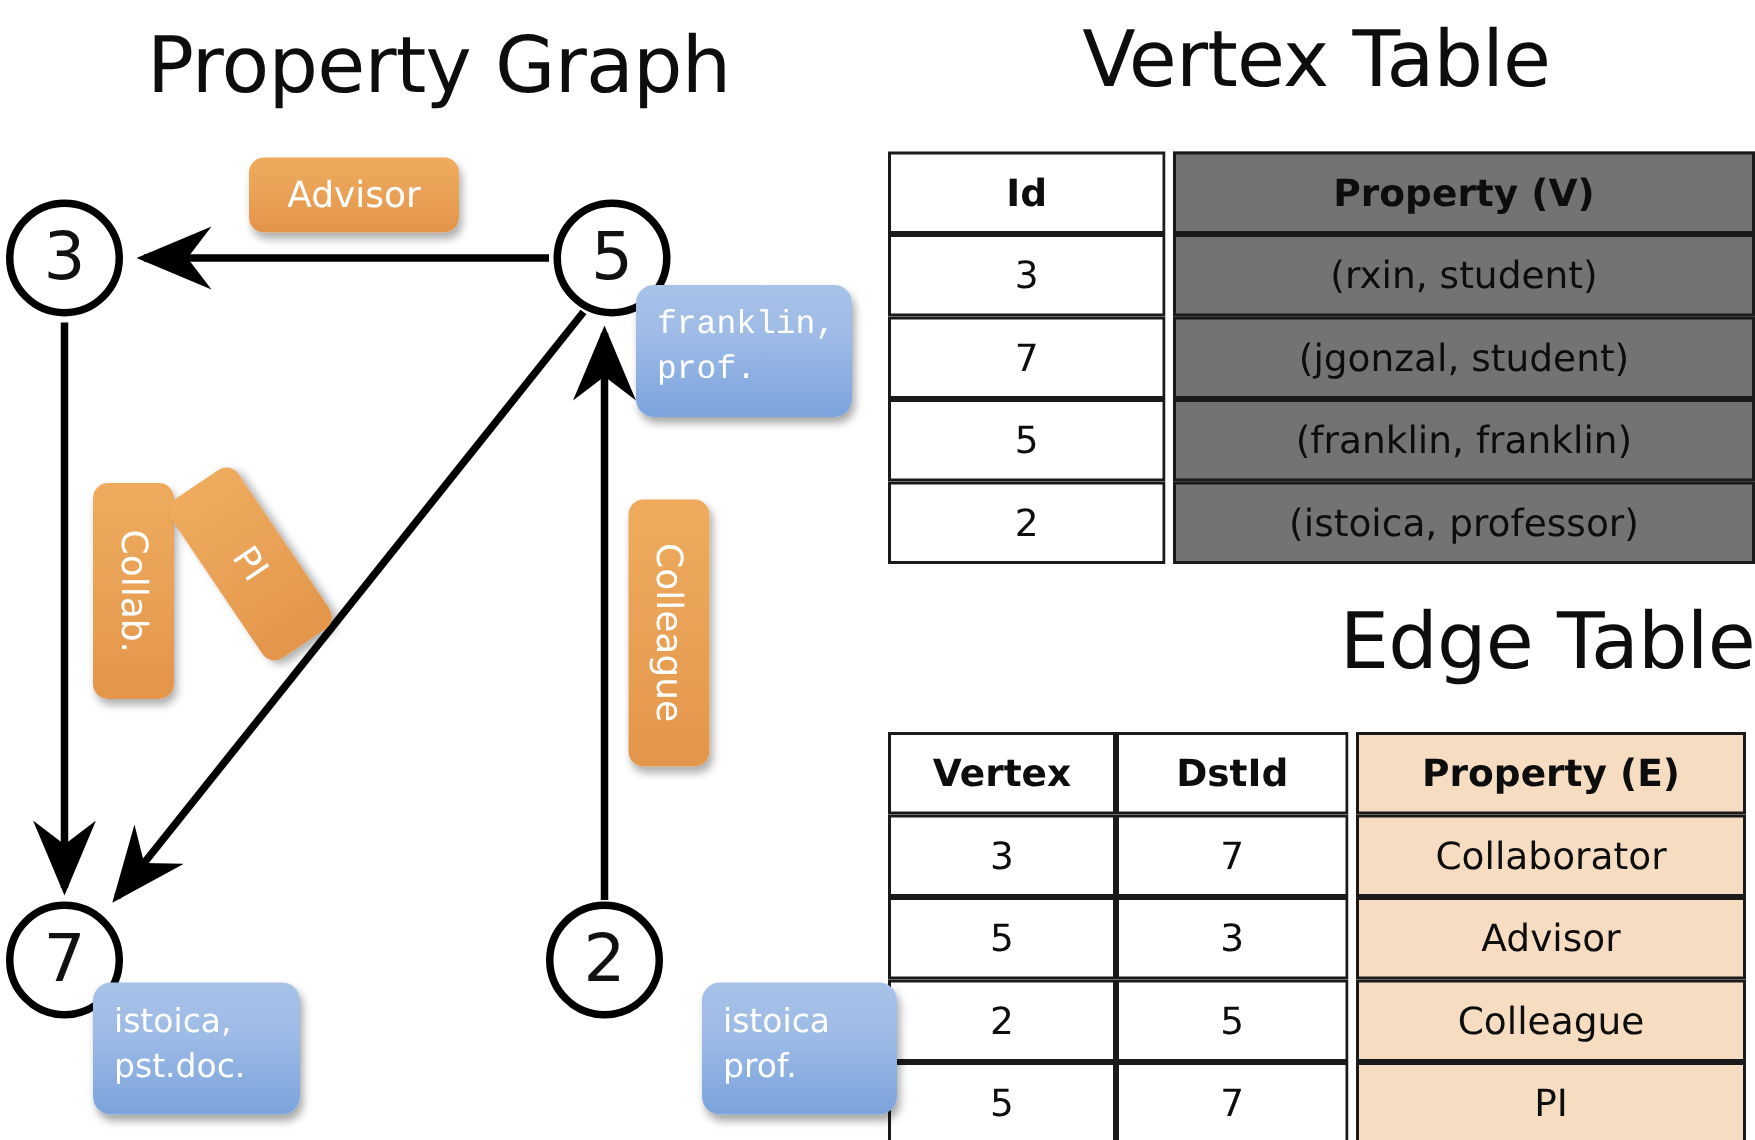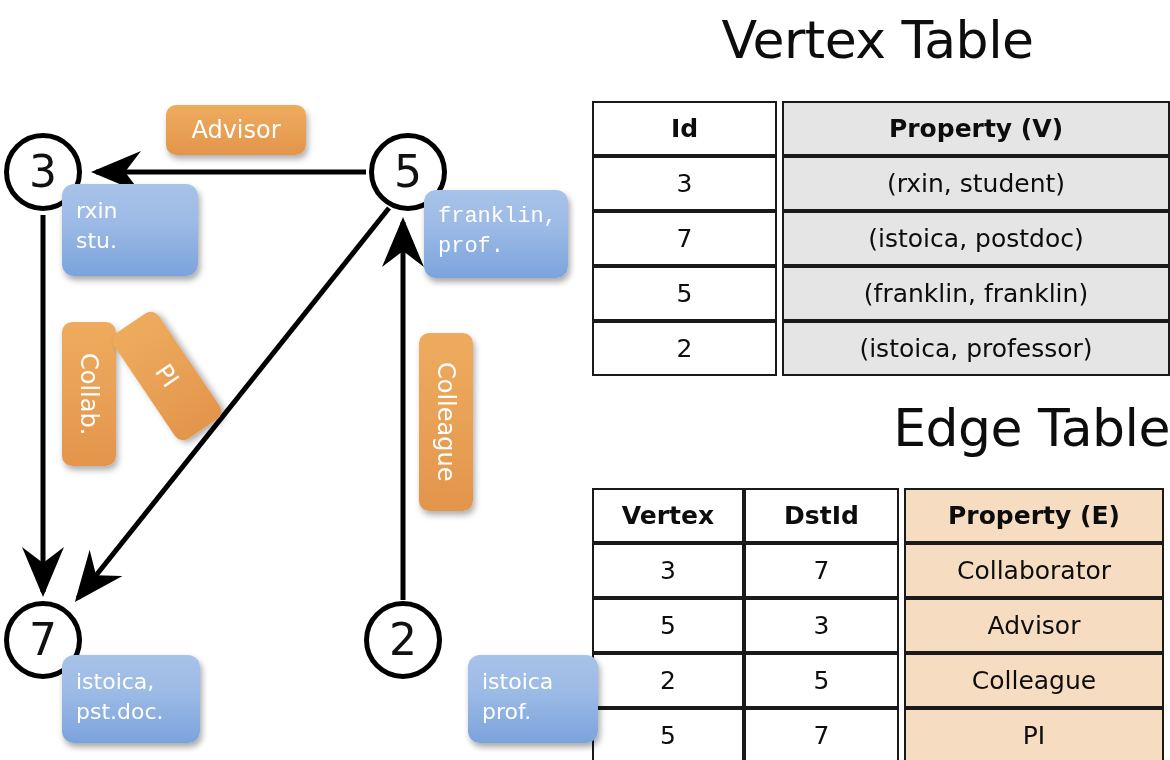--- a/index.html
+++ b/index.html
@@ -138,33 +138,34 @@
     font-size: 25px;
     color: #0d0d0d;
     box-sizing: border-box;
   }
   .tbl th { font-weight: 700; }
   .gapcell { border: none !important; width: 5px; background: #fff; }
 
   #vertex-table { left: 592px; top: 101px; }
   #vertex-table td, #vertex-table th { height: 55px; }
   #vertex-table .c-id   { width: 185px; background: #ffffff; text-align: center; }
-  #vertex-table .c-prop { width: 388px; background: #e5e5e5; }
+  #vertex-table .c-prop { width: 388px; background: #737373; }
 
   #edge-table { left: 592px; top: 488px; }
   #edge-table td, #edge-table th { height: 55px; }
   #edge-table .c-src  { width: 152px; background: #ffffff; }
   #edge-table .c-dst  { width: 155px; background: #ffffff; }
   #edge-table .c-prop { width: 260px; background: #f6ddc2; }
 </style>
 </head>
 <body>
 
 <div id="graph-panel">
 
+  <div class="title" id="title-property-graph">Property Graph</div>
 
   <svg id="graph-edges" viewBox="0 0 585 760" xmlns="http://www.w3.org/2000/svg">
     <defs>
       <marker id="arrowhead" markerWidth="11" markerHeight="11" refX="9" refY="4.2" orient="auto" markerUnits="strokeWidth">
         <path d="M0,0 L10,4.2 L0,8.4 L3.2,4.2 Z" fill="#000"></path>
       </marker>
     </defs>
 
     <g>
       <line x1="366" y1="172" x2="96" y2="172" stroke="#000" stroke-width="5" marker-end="url(#arrowhead)"></line>
@@ -189,24 +190,20 @@
   <div class="vertex" id="vertex-5">
     <span>5</span>
   </div>
   <div class="vertex" id="vertex-7">
     <span>7</span>
   </div>
   <div class="vertex" id="vertex-2">
     <span>2</span>
   </div>
 
-  <div class="prop-box" id="prop-box-rxin">
-    <div>rxin</div>
-    <div>stu.</div>
-  </div>
   <div class="prop-box" id="prop-box-franklin">
     <div>franklin,</div>
     <div>prof.</div>
   </div>
   <div class="prop-box" id="prop-box-jgonzal">
     <div>istoica,</div>
     <div>pst.doc.</div>
   </div>
   <div class="prop-box" id="prop-box-istoica">
     <div>istoica</div>
@@ -239,21 +236,21 @@
   </thead>
   <tbody>
     <tr>
       <td class="c-id">3</td>
       <td class="gapcell"></td>
       <td class="c-prop">(rxin, student)</td>
     </tr>
     <tr>
       <td class="c-id">7</td>
       <td class="gapcell"></td>
-      <td class="c-prop">(istoica, postdoc)</td>
+      <td class="c-prop">(jgonzal, student)</td>
     </tr>
     <tr>
       <td class="c-id">5</td>
       <td class="gapcell"></td>
       <td class="c-prop">(franklin, franklin)</td>
     </tr>
     <tr>
       <td class="c-id">2</td>
       <td class="gapcell"></td>
       <td class="c-prop">(istoica, professor)</td>

